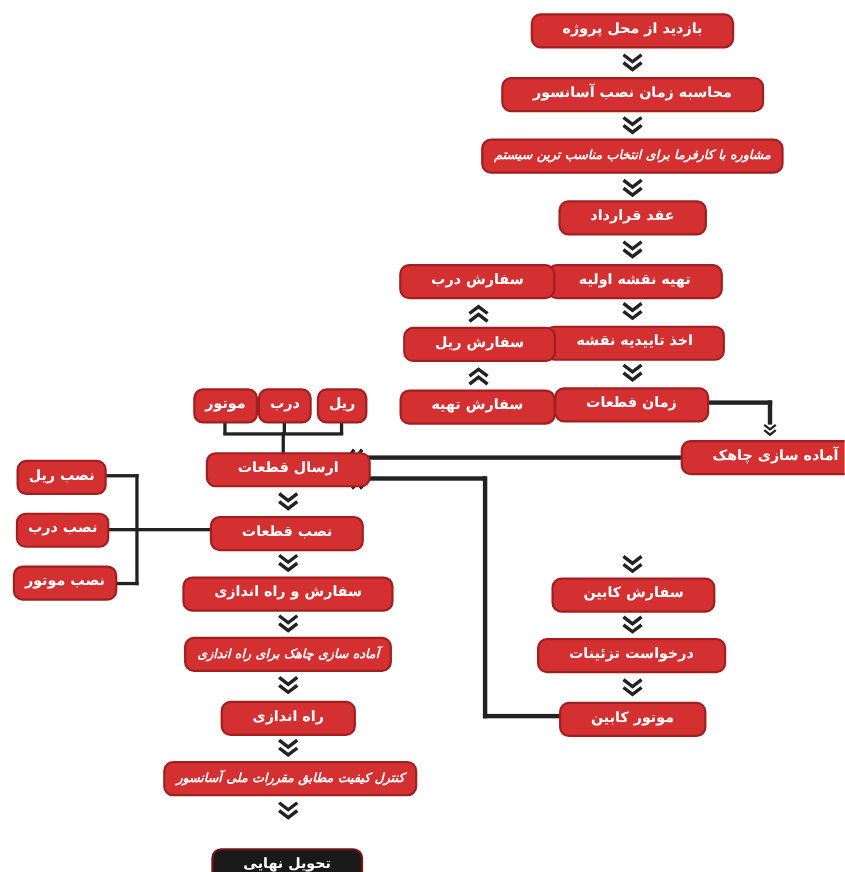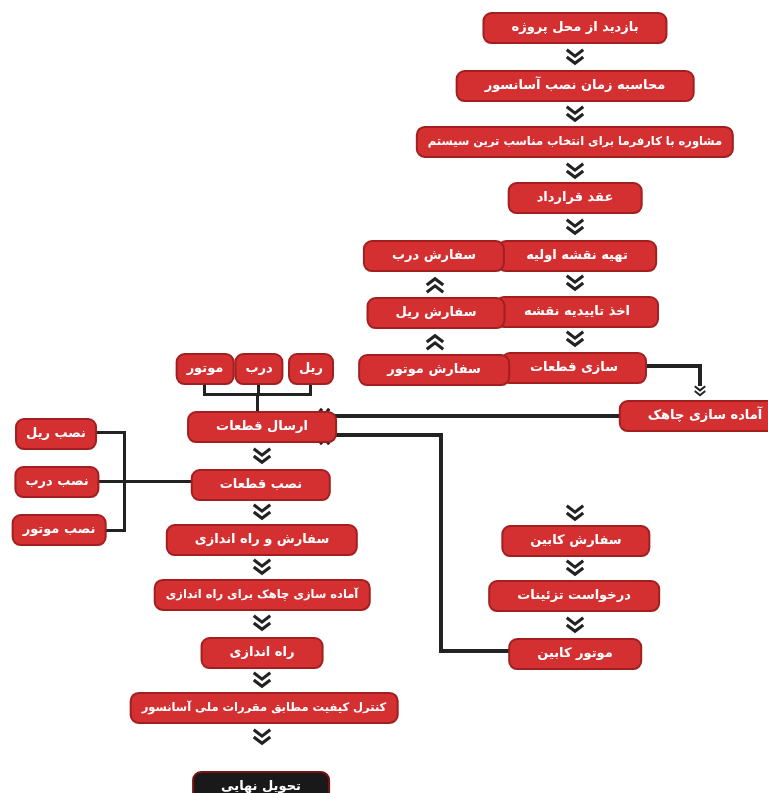--- a/index.html
+++ b/index.html
@@ -29,21 +29,21 @@
     padding:6px 27px 7px;
     font-weight:bold;
     font-size:13px;
     line-height:1.15;
     white-space:nowrap;
     direction:rtl;
     text-align:center;
     z-index:2;
     box-sizing:border-box;
   }
-  .node.long{font-size:11.5px;padding:7px 10px 8px;}
+  .node.long{font-size:11.5px;padding:7px 10px 8px;font-style:italic;}
   .node.tight{padding:6px 9px 7px;}
   .node.dark{background:var(--final-fill);border-color:var(--final-border);margin-top:21px;}
   .ln{
     position:absolute;
     background:var(--connector);
     z-index:1;
   }
   .chev{
     position:absolute;
     width:22px;height:18px;
@@ -60,26 +60,26 @@
 <body>
 
 <div class="stage">
 
   <div class="node" style="left:575px;top:28px">بازدید از محل پروژه</div>
   <div class="node" style="left:575px;top:86px">محاسبه زمان نصب آسانسور</div>
   <div class="node long" style="left:575px;top:142px">مشاوره با کارفرما برای انتخاب مناسب ترین سیستم</div>
   <div class="node" style="left:575px;top:198px">عقد قرارداد</div>
   <div class="node" style="left:577px;top:256px">تهیه نقشه اولیه</div>
   <div class="node" style="left:577px;top:312px">اخذ تاییدیه نقشه</div>
-  <div class="node" style="left:574px;top:368px">سازی قطعات</div>
+  <div class="node" style="left:574px;top:368px">زمان قطعات</div>
   <div class="node" style="left:705px;top:416px">آماده سازی چاهک</div>
 
   <div class="node" style="left:434px;top:256px">سفارش درب</div>
   <div class="node" style="left:436px;top:313px">سفارش ریل</div>
-  <div class="node" style="left:434px;top:370px">سفارش موتور</div>
+  <div class="node" style="left:434px;top:370px">سفارش تهیه</div>
 
   <div class="node tight" style="left:205px;top:369px">موتور</div>
   <div class="node tight" style="left:259px;top:369px">درب</div>
   <div class="node tight" style="left:311px;top:369px">ریل</div>
 
   <div class="node" style="left:262px;top:427px">ارسال قطعات</div>
   <div class="node" style="left:261px;top:485px">نصب قطعات</div>
   <div class="node" style="left:262px;top:540px">سفارش و راه اندازی</div>
   <div class="node long" style="left:262px;top:595px">آماده سازی چاهک برای راه اندازی</div>
   <div class="node" style="left:262px;top:653px">راه اندازی</div>

